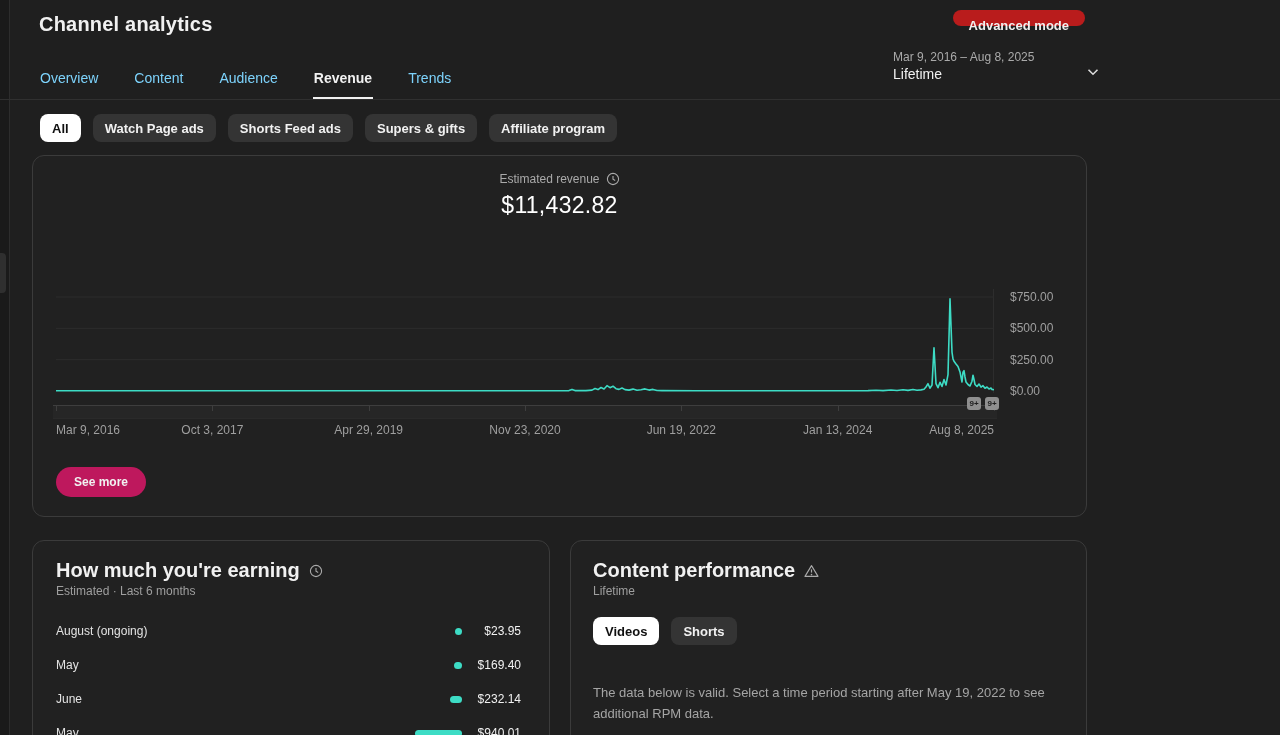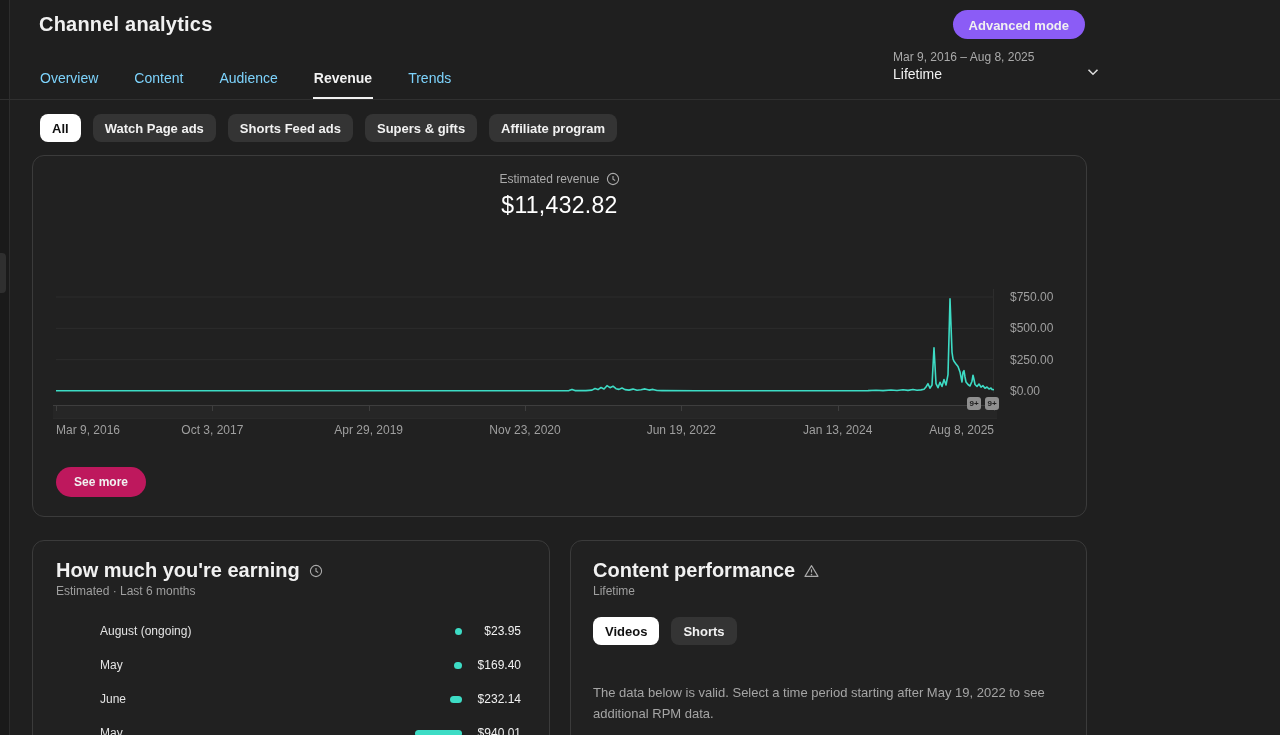--- a/index.html
+++ b/index.html
@@ -3,21 +3,21 @@
 <meta charset="utf-8">
 <style>
   html,body{margin:0;padding:0;background:#141414;}
   *{box-sizing:border-box;font-family:"Liberation Sans",sans-serif;}
   .screen{position:relative;width:1280px;height:735px;background:#1f1f1f;overflow:hidden;color:#f1f1f1;}
   
   .left-rail{position:absolute;left:0;top:0;width:10px;height:735px;background:#1a1a1a;border-right:1px solid #2d2d2d;}
   .rail-handle{position:absolute;left:0;top:253px;width:6px;height:40px;background:#2f2f2f;border-radius:0 4px 4px 0;}
   
   .page-title{position:absolute;left:39px;top:13px;font-size:20px;font-weight:bold;letter-spacing:.2px;color:#f1f1f1;margin:0;}
-  .adv-btn{position:absolute;right:195px;top:10px;height:29px;padding:8px 16px;background:#8b5cf6;color:#f1f1f1;
+  .adv-btn{position:absolute;right:195px;top:10px;height:16px;padding:8px 16px;background:#b91c1c;color:#f1f1f1;
     border:none;border-radius:15px;font-size:13px;font-weight:bold;cursor:pointer;}
   .tabs{position:absolute;left:39px;top:66px;display:flex;gap:34px;}
   .tab{font-size:14px;font-weight:500;color:#7dd3fc;padding:4px 1px 11px;border-bottom:3px solid transparent;cursor:pointer;}
   .tab.active{color:#f1f1f1;font-weight:bold;border-bottom-color:#f1f1f1;}
   .divider{position:absolute;left:0;top:99px;width:1280px;height:1px;background:#303030;}
   .daterange{position:absolute;left:893px;top:50px;display:flex;align-items:center;cursor:pointer;}
   .dr-text{display:flex;flex-direction:column;}
   .dr-range{font-size:12px;color:#aaaaaa;line-height:15px;}
   .dr-preset{font-size:14px;color:#f1f1f1;line-height:19px;}
   .dr-chev{margin-left:50px;margin-top:10px;}
@@ -47,21 +47,21 @@
   
   .earn-card{left:32px;top:540px;width:518px;height:280px;}
   .perf-card{left:570px;top:540px;width:517px;height:280px;}
   .card-title-row{position:absolute;left:23px;top:18px;display:flex;align-items:center;gap:9px;}
   .perf-card .card-title-row{left:22px;}
   .card-title{font-size:20px;font-weight:bold;color:#f1f1f1;margin:0;}
   .card-subtitle{position:absolute;left:23px;top:43px;font-size:12px;color:#9f9f9f;}
   .perf-card .card-subtitle{left:22px;}
   .earn-rows{position:absolute;left:0;top:73px;width:100%;}
   .earn-row{height:34px;display:flex;align-items:center;padding:0 28px 0 23px;}
-  .earn-label{font-size:12px;color:#e3e3e3;margin-left:44px;}
+  .earn-label{font-size:12px;color:#e3e3e3;}
   .earn-barbox{margin-left:auto;width:47px;display:flex;justify-content:flex-end;align-items:center;}
   .earn-bar{height:7px;border-radius:4px;}
   .earn-value{width:59px;text-align:right;font-size:12px;color:#f1f1f1;}
   .perf-chips{position:absolute;left:22px;top:76px;display:flex;gap:12px;}
   .perf-note{position:absolute;left:22px;top:128px;width:452px;font-size:13px;line-height:21px;color:#a5a5a5;}
   svg.icon{flex:0 0 auto;}
 </style>
 </head>
 <body>
 

